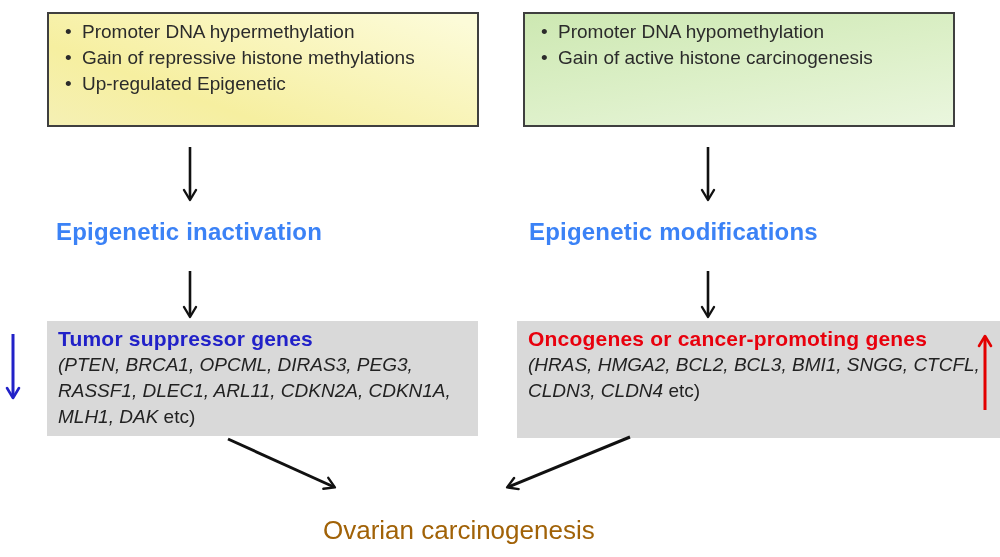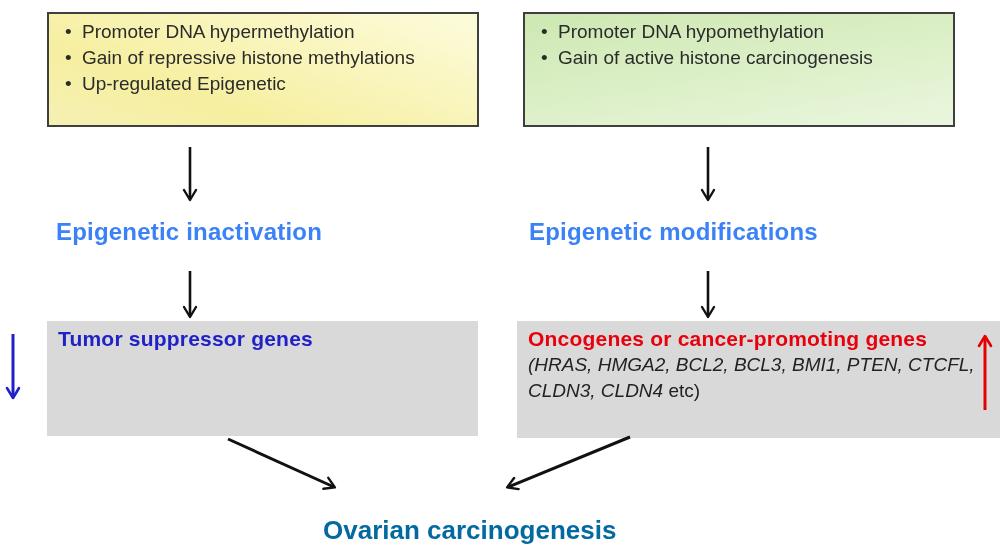--- a/index.html
+++ b/index.html
@@ -59,21 +59,21 @@
   }
   #tumor-box .gene-title{color:#2121c8;white-space:nowrap;}
   #onco-box .gene-title{color:#e8000d;}
   .gene-list{
     font-size:19px;line-height:26px;color:#222222;
   }
   .gene-list .it{font-style:italic;}
   
   #label-outcome{
     position:absolute;left:323px;top:515px;
-    font-size:26px;font-weight:bold;color:#0369a1;
+    font-size:26px;font-weight:normal;color:#a16207;
     white-space:nowrap;
   }
   
   #arrow-layer{
     position:absolute;left:0;top:0;width:1000px;height:557px;
     pointer-events:none;
   }
 </style>
 </head>
 <body>
@@ -93,25 +93,26 @@
       <li><span>Promoter DNA hypomethylation</span></li>
       <li><span>Gain of active histone carcinogenesis</span></li>
     </ul>
   </div>
 
   <div id="label-inactivation" class="stage-label">Epigenetic inactivation</div>
   <div id="label-derepression" class="stage-label">Epigenetic modifications</div>
 
   <div id="tumor-box" class="gene-box">
     <div class="gene-title">Tumor suppressor genes</div>
+    <div class="gene-list"><span class="it">(PTEN, BRCA1, OPCML, DIRAS3, PEG3, RASSF1, DLEC1, ARL11, CDKN2A, CDKN1A, MLH1, DAK</span><span> etc)</span></div>
   </div>
 
   <div id="onco-box" class="gene-box">
     <div class="gene-title">Oncogenes or cancer-promoting genes</div>
-    <div class="gene-list"><span class="it">(HRAS, HMGA2, BCL2, BCL3, BMI1, PTEN, CTCFL, CLDN3, CLDN4</span><span> etc)</span></div>
+    <div class="gene-list"><span class="it">(HRAS, HMGA2, BCL2, BCL3, BMI1, SNGG, CTCFL, CLDN3, CLDN4</span><span> etc)</span></div>
   </div>
 
   <div id="label-outcome">Ovarian carcinogenesis</div>
 
   <svg id="arrow-layer" viewBox="0 0 1000 557" xmlns="http://www.w3.org/2000/svg">
     <defs>
       <marker id="ah-black" viewBox="0 0 16 16" refX="12" refY="8" markerWidth="16" markerHeight="16" markerUnits="userSpaceOnUse" orient="auto">
         <path d="M3,2 L13,8 L3,14" fill="none" stroke="#111111" stroke-width="2.4" stroke-linecap="round" stroke-linejoin="round"></path>
       </marker>
       <marker id="ah-blue" viewBox="0 0 16 16" refX="12" refY="8" markerWidth="16" markerHeight="16" markerUnits="userSpaceOnUse" orient="auto">

